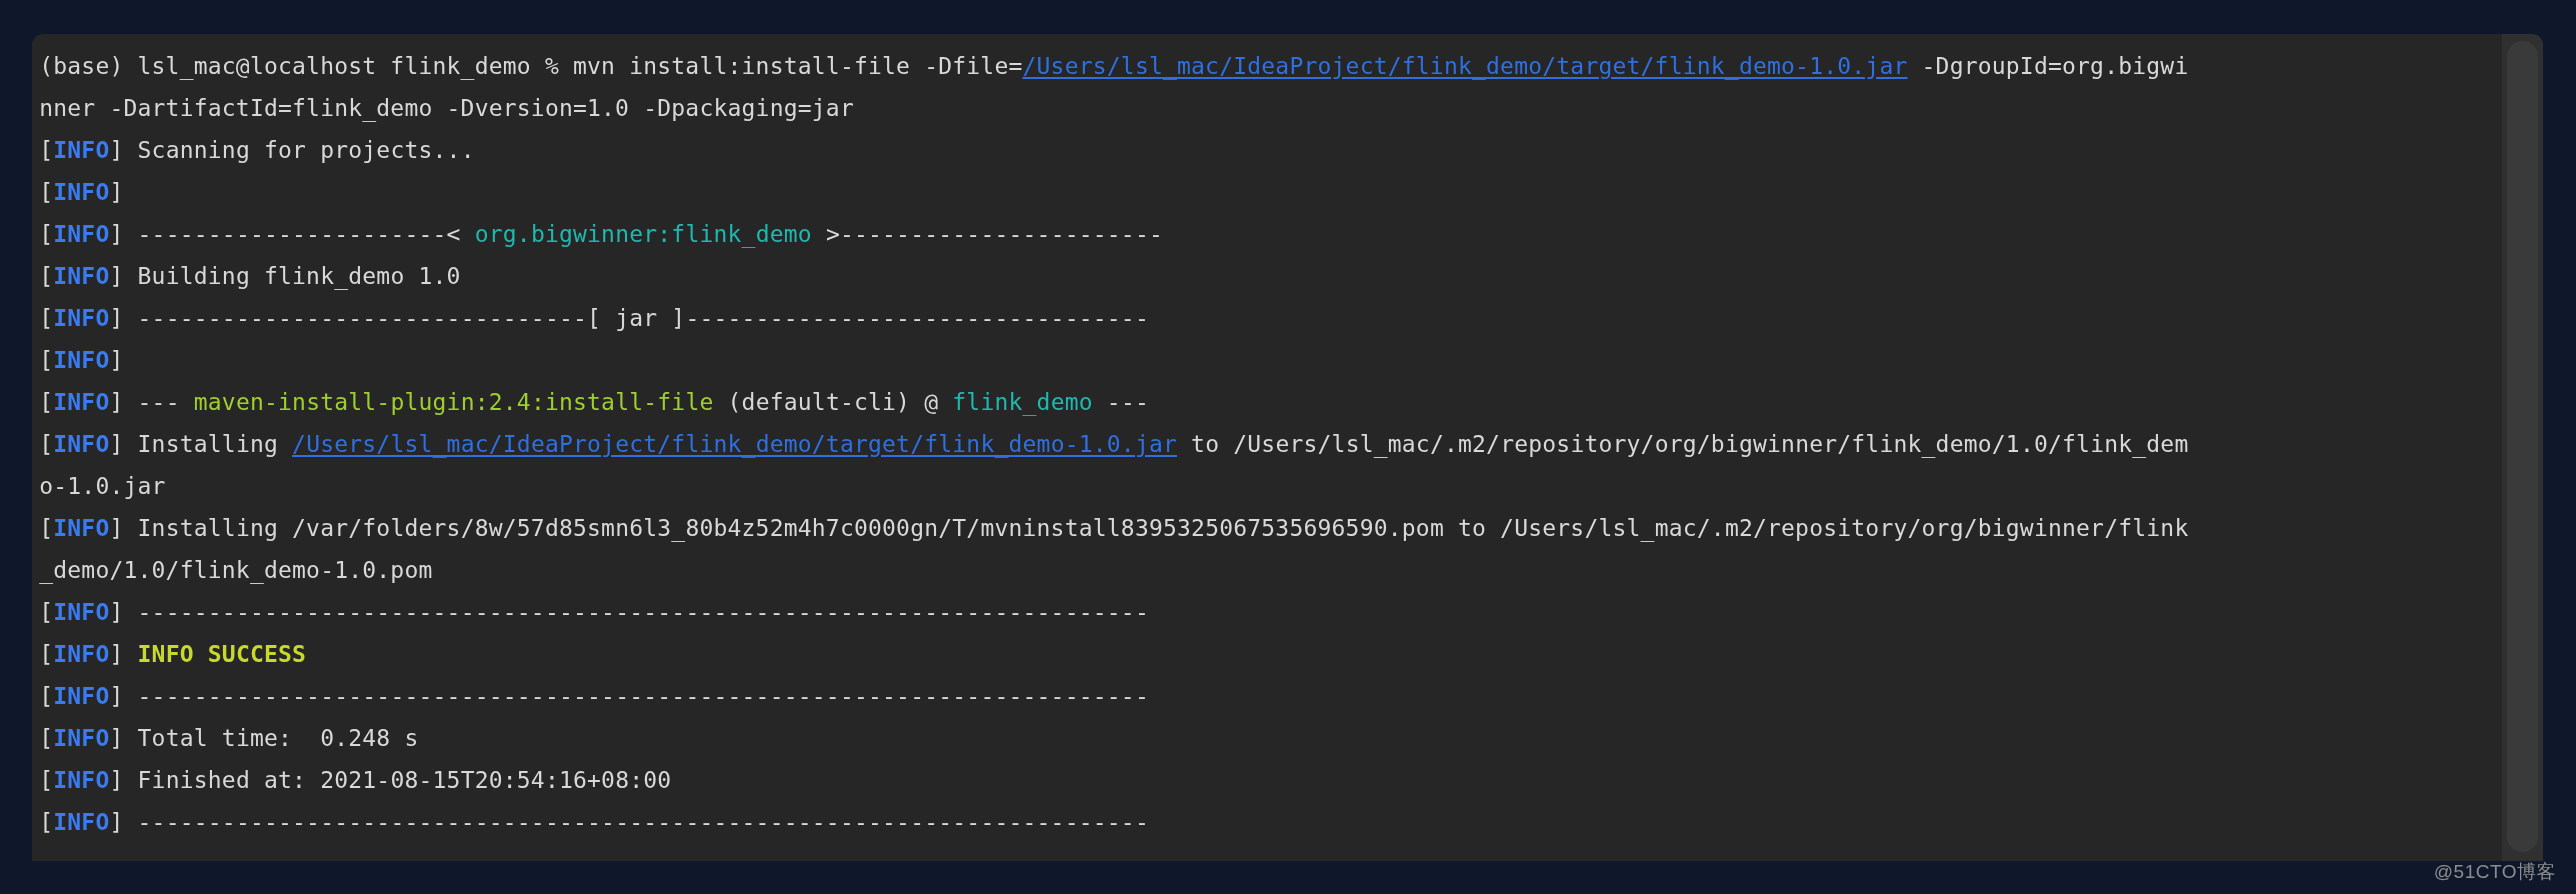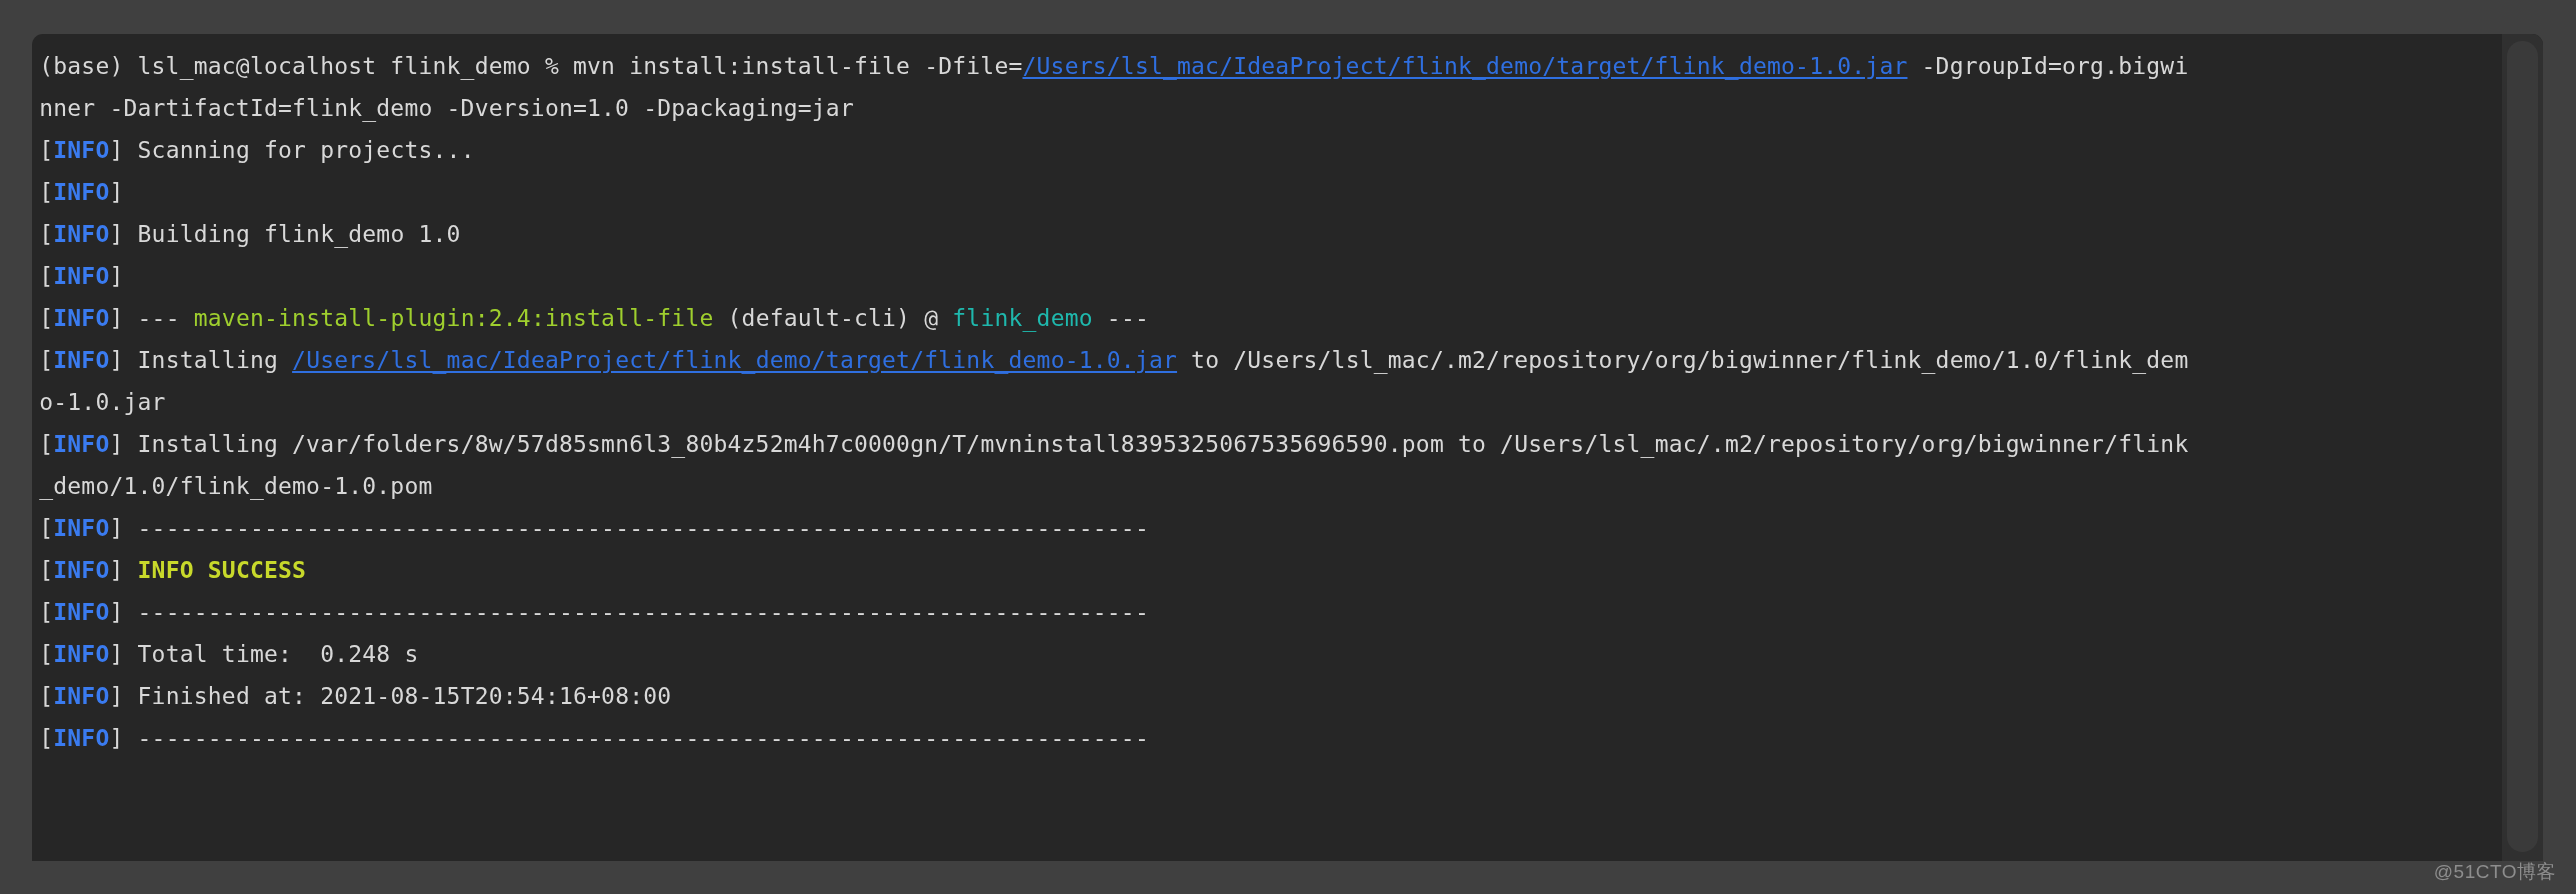--- a/index.html
+++ b/index.html
@@ -11,21 +11,21 @@
     width: 2576px;
     height: 894px;
     overflow: hidden;
     font-family: "DejaVu Sans Mono", monospace;
   }
 
   #screen {
     position: relative;
     width: 2576px;
     height: 894px;
-    background: #404040;
+    background: #0f172a;
   }
 
   
   #terminal {
     position: absolute;
     left: 32px;
     top: 34px;
     width: 2511px;
     height: 827px;
     background: #262626;
@@ -96,21 +96,23 @@
 
 <div id="screen">
 
   <div id="terminal">
 
     <div id="terminal-body">
         <div class="line"><span class="tok c-white">(base) lsl_mac@localhost flink_demo % mvn install:install-file -Dfile=</span><span class="tok c-link">/Users/lsl_mac/IdeaProject/flink_demo/target/flink_demo-1.0.jar</span><span class="tok c-white"> -DgroupId=org.bigwi</span></div>
         <div class="line"><span class="tok c-white">nner -DartifactId=flink_demo -Dversion=1.0 -Dpackaging=jar</span></div>
         <div class="line"><span class="tok c-white">[</span><span class="tok c-blue">INFO</span><span class="tok c-white">] Scanning for projects...</span></div>
         <div class="line"><span class="tok c-white">[</span><span class="tok c-blue">INFO</span><span class="tok c-white">] </span></div>
+        <div class="line"><span class="tok c-white">[</span><span class="tok c-blue">INFO</span><span class="tok c-white">] ----------------------&lt; </span><span class="tok c-cyan">org.bigwinner:flink_demo</span><span class="tok c-white"> &gt;-----------------------</span></div>
         <div class="line"><span class="tok c-white">[</span><span class="tok c-blue">INFO</span><span class="tok c-white">] Building flink_demo 1.0</span></div>
+        <div class="line"><span class="tok c-white">[</span><span class="tok c-blue">INFO</span><span class="tok c-white">] --------------------------------[ jar ]---------------------------------</span></div>
         <div class="line"><span class="tok c-white">[</span><span class="tok c-blue">INFO</span><span class="tok c-white">] </span></div>
         <div class="line"><span class="tok c-white">[</span><span class="tok c-blue">INFO</span><span class="tok c-white">] --- </span><span class="tok c-green">maven-install-plugin:2.4:install-file</span><span class="tok c-white"> (default-cli) @ </span><span class="tok c-cyan">flink_demo</span><span class="tok c-white"> ---</span></div>
         <div class="line"><span class="tok c-white">[</span><span class="tok c-blue">INFO</span><span class="tok c-white">] Installing </span><span class="tok c-link">/Users/lsl_mac/IdeaProject/flink_demo/target/flink_demo-1.0.jar</span><span class="tok c-white"> to /Users/lsl_mac/.m2/repository/org/bigwinner/flink_demo/1.0/flink_dem</span></div>
         <div class="line"><span class="tok c-white">o-1.0.jar</span></div>
         <div class="line"><span class="tok c-white">[</span><span class="tok c-blue">INFO</span><span class="tok c-white">] Installing /var/folders/8w/57d85smn6l3_80b4z52m4h7c0000gn/T/mvninstall8395325067535696590.pom to /Users/lsl_mac/.m2/repository/org/bigwinner/flink</span></div>
         <div class="line"><span class="tok c-white">_demo/1.0/flink_demo-1.0.pom</span></div>
         <div class="line"><span class="tok c-white">[</span><span class="tok c-blue">INFO</span><span class="tok c-white">] ------------------------------------------------------------------------</span></div>
         <div class="line"><span class="tok c-white">[</span><span class="tok c-blue">INFO</span><span class="tok c-white">] </span><span class="tok c-success">INFO SUCCESS</span></div>
         <div class="line"><span class="tok c-white">[</span><span class="tok c-blue">INFO</span><span class="tok c-white">] ------------------------------------------------------------------------</span></div>
         <div class="line"><span class="tok c-white">[</span><span class="tok c-blue">INFO</span><span class="tok c-white">] Total time:  0.248 s</span></div>

